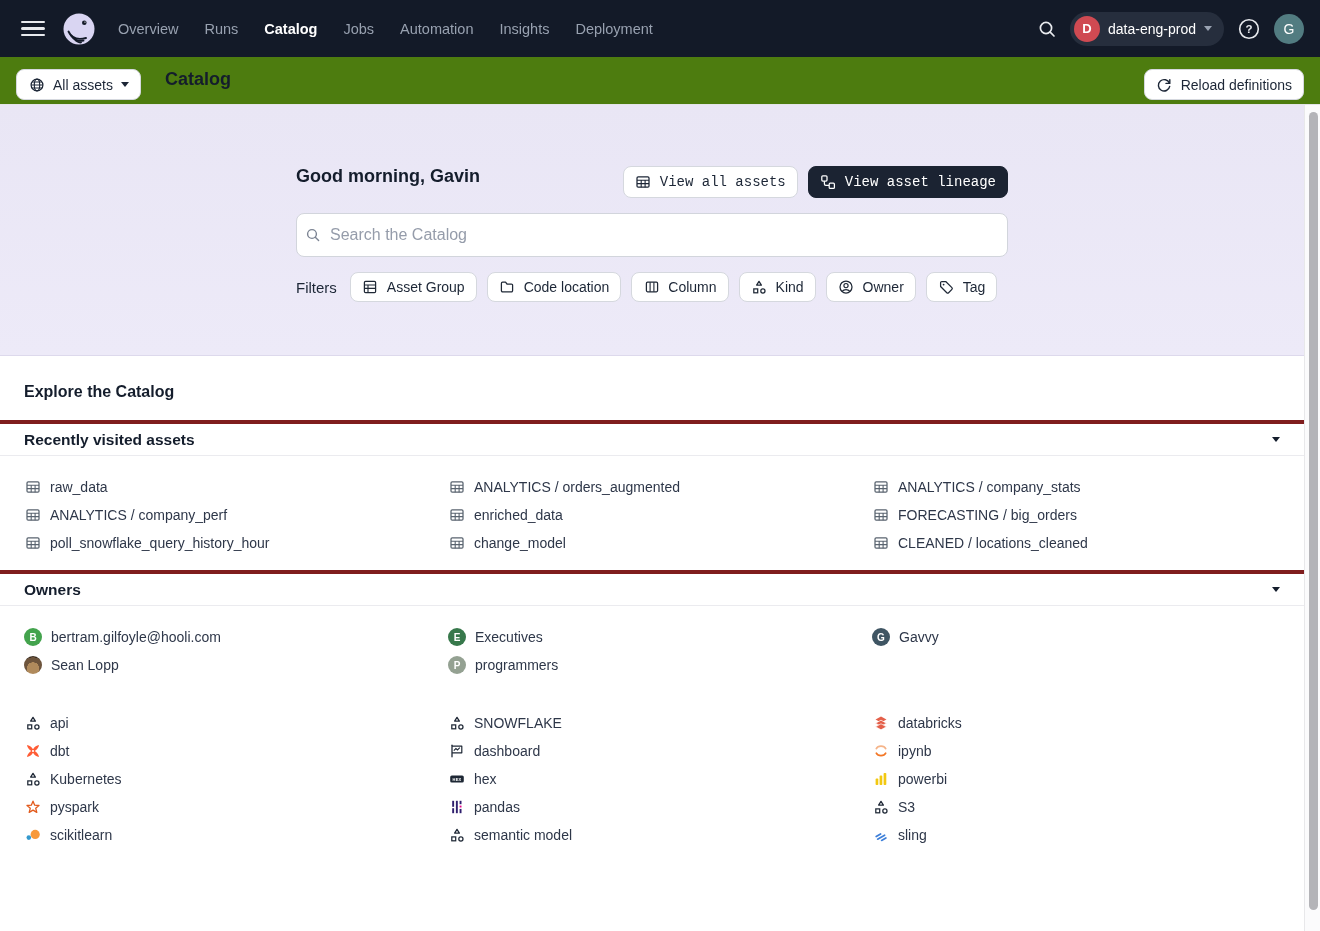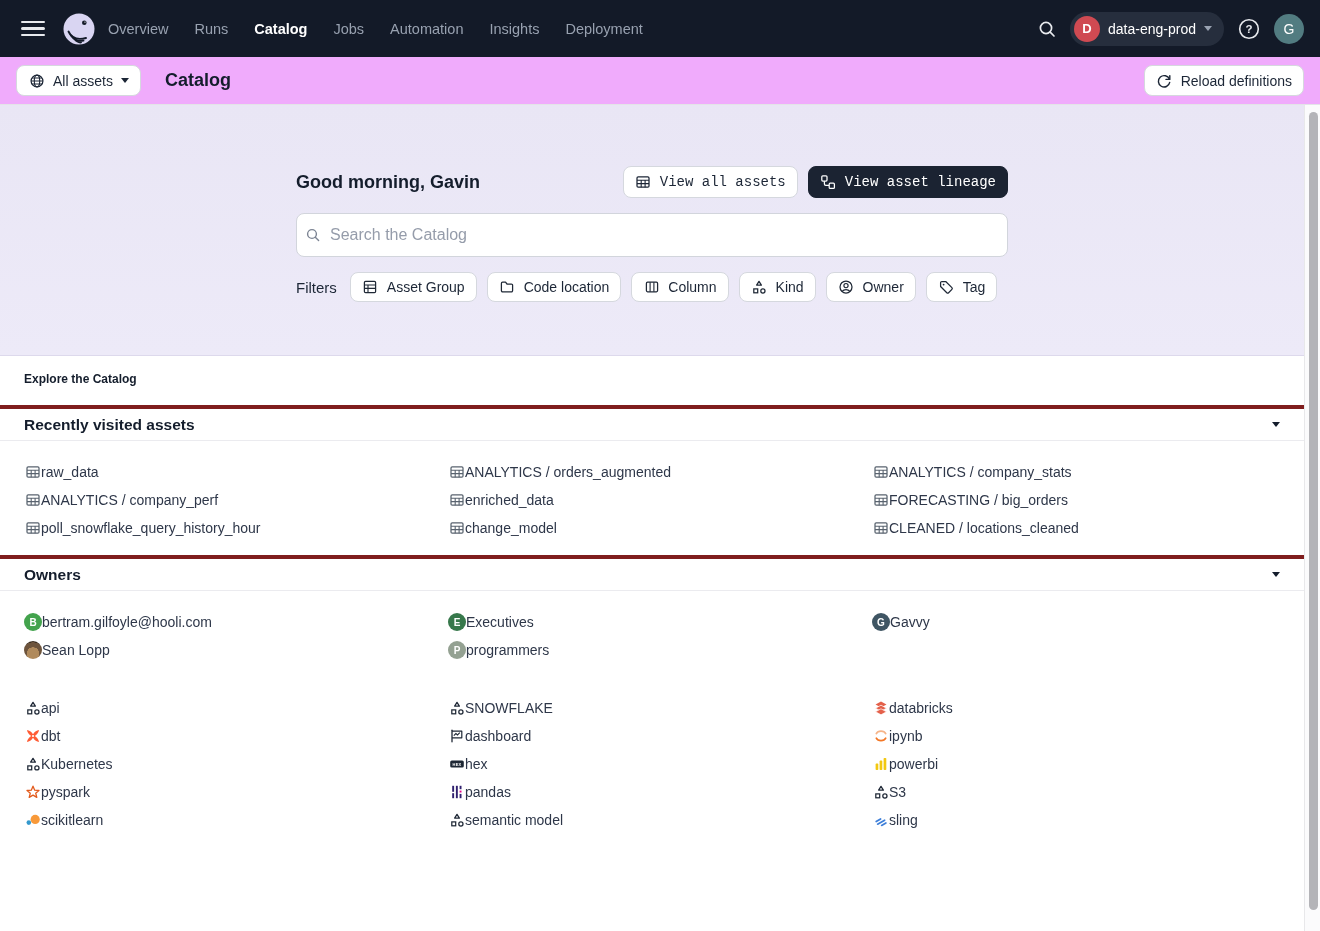--- a/index.html
+++ b/index.html
@@ -5,70 +5,70 @@
   * { margin:0; padding:0; box-sizing:border-box; }
   html,body { width:1320px; height:931px; overflow:hidden; background:#fff; }
   body { font-family:"Liberation Sans", sans-serif; position:relative; }
 
   
   .topnav { height:57px; background:#131a28; display:flex; align-items:center; padding:0 16px; }
   .hamburger { width:34px; height:34px; background:none; border:none; cursor:pointer;
     display:flex; flex-direction:column; justify-content:center; gap:4px; padding:7px 5px; }
   .hamburger span { display:block; height:2.5px; background:#e8eaee; border-radius:2px; }
   .logo { width:34px; height:34px; margin:0 10px 0 12px; }
-  .nav-items { display:flex; gap:26px; margin-left:2px; }
+  .nav-items { display:flex; gap:26px; margin-left:12px; }
   .nav-item { color:#98a1b0; font-size:14.5px; text-decoration:none; cursor:pointer; }
   .nav-item.active { color:#ffffff; font-weight:bold; }
   .topnav-right { margin-left:auto; display:flex; align-items:center; gap:13px; }
   .icon-btn { background:none; border:none; cursor:pointer; display:flex; align-items:center; }
   .workspace-pill { display:flex; align-items:center; gap:8px; background:#262e3d; border:none;
     border-radius:17px; padding:4px 12px 4px 4px; color:#fff; font-size:14px; cursor:pointer; }
   .ws-badge { width:26px; height:26px; border-radius:50%; background:#cf4a52; color:#fff;
     font-size:13px; font-weight:bold; display:flex; align-items:center; justify-content:center; }
   .caret { width:0; height:0; border-left:4.5px solid transparent; border-right:4.5px solid transparent;
     border-top:5px solid #9aa3b2; display:inline-block; }
   .user-avatar { width:30px; height:30px; border-radius:50%; background:#527c81; color:#fff;
     font-size:14px; display:flex; align-items:center; justify-content:center; border:none; cursor:pointer; }
 
   
-  .catalog-bar { height:48px; background:#f0abfc; border-bottom:1px solid #e3e4e8;
-    display:flex; align-items:center; padding:0 16px; }
+  .catalog-bar { height:48px; background:#4d7c0f; border-bottom:1px solid #e3e4e8;
+    display:flex; align-items:flex-start; padding:12px 16px; }
   .btn { display:inline-flex; align-items:center; gap:8px; background:#fff; border:1px solid #d5d8de;
     border-radius:8px; height:31px; padding:0 11px; font-size:14px; color:#1c2636; cursor:pointer;
     font-family:inherit; white-space:nowrap; }
   .page-title { font-size:18px; font-weight:bold; color:#141d2c; margin-left:24px; }
   .reload-wrap { margin-left:auto; }
 
   
   .hero { height:251px; width:1304px; background:linear-gradient(180deg,#e9e6f5,#edeaf8);
     border-bottom:1px solid #ddd9ec; padding-top:61px; }
   .hero-inner { width:712px; margin:0 auto; }
-  .hero-top { display:flex; align-items:center; margin-bottom:15px; }
+  .hero-top { display:flex; margin-bottom:15px; }
   .greeting { font-size:18px; font-weight:bold; color:#141d2c; }
   .hero-actions { margin-left:auto; display:flex; gap:10px;font-family:Liberation Mono, monospace; }
   .btn-h { height:32px; }
   .btn-dark { background:#1b2332; border-color:#1b2332; color:#fff; }
   .search-box { display:flex; align-items:center; gap:9px; background:#fff; border:1px solid #d2d5dc;
     border-radius:8px; height:44px; padding:0 7px; margin-bottom:15px; }
   .search-box input { border:none; outline:none; font-size:16px; color:#1c2636; flex:1;
     background:transparent; font-family:inherit; }
   .search-box input::placeholder { color:#959caa; }
   .filters-row { display:flex; align-items:center; gap:10px; }
   .filters-label { font-size:15px; color:#1c2636; margin-right:3px; }
   .filter-pill { height:30px; }
 
   
   .main { width:1304px; background:#fff; }
-  .explore-title { font-size:12px; font-weight:bold; color:#141d2c; padding:16px 24px 19px; }
+  .explore-title { font-size:16px; font-weight:bold; color:#141d2c; padding:27px 24px 19px; }
   .section-header { display:flex; align-items:center; height:36px; padding:0 24px;
     border-top:4px solid #7f1d1d; border-bottom:1px solid #ebebef; cursor:pointer; background:#fff; }
   .section-title { font-size:15.5px; font-weight:bold; color:#141d2c; }
   .section-caret { margin-left:auto; border-top-color:#141d2c; }
   .section-items { padding:17px 24px 13px; column-count:3; column-gap:16px; }
-  .catalog-item { display:flex; align-items:center; gap:0; height:28px; break-inside:avoid;
+  .catalog-item { display:flex; align-items:center; gap:9px; height:28px; break-inside:avoid;
     font-size:14px; color:#2e3749; cursor:pointer; }
   .item-icon { width:17px; height:17px; display:flex; align-items:center; justify-content:center; flex:none; }
   .item-icon svg { width:16px; height:16px; }
   .avatar { width:18px; height:18px; border-radius:50%; color:#fff; font-size:10px; font-weight:bold;
     display:flex; align-items:center; justify-content:center; flex:none; }
   .avatar-photo { background:radial-gradient(circle at 50% 70%, #b08a5c 0 40%, #6d543c 41% 72%, #3c2f22 73%); }
 
   
   .scrollbar { position:absolute; top:105px; right:0; bottom:0; width:16px; background:#fbfbfc;
     border-left:1px solid #e8e8ea; }

